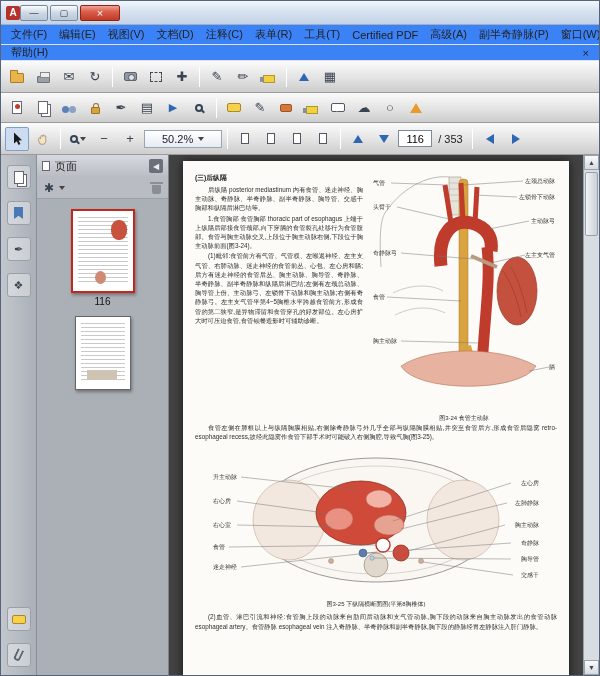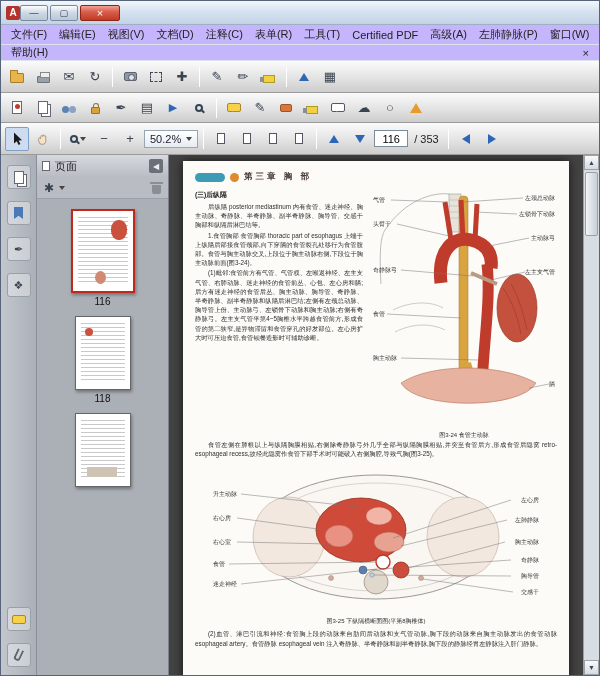--- a/index.html
+++ b/index.html
@@ -10,21 +10,21 @@
   .titlebar{height:24px;display:flex;align-items:center;padding:0 5px;
     background:linear-gradient(#f2f7fc,#d7e2f0 45%,#c3d3e6);border-bottom:1px solid #9fb0c4;}
   .app-ico{width:14px;height:14px;background:#b5322a;color:#fff;font-size:10px;font-weight:bold;
     display:flex;align-items:center;justify-content:center;border-radius:2px;}
   .title-text{font-size:11px;color:#1e2c3a;margin-left:6px;flex:1;white-space:nowrap;overflow:hidden;}
   .winbtns{display:flex;gap:2px;}
   .wbtn{width:28px;height:16px;border:1px solid #7a8a9c;border-radius:2px;font-size:9px;color:#334;
     background:linear-gradient(#fdfefe,#cdd8e4 50%,#b9c8d8);display:flex;align-items:center;justify-content:center;}
   .wbtn.close{width:40px;color:#fff;font-size:11px;background:linear-gradient(#f2a196,#d9604c 40%,#c03a24);border-color:#8d2416;}
   
-  .menubar{display:flex;align-items:center;background:#c4b5fd;border-bottom:1px solid #dde3ea;padding:0 4px;}
+  .menubar{display:flex;align-items:center;background:#3b82f6;border-bottom:1px solid #dde3ea;padding:0 4px;}
   .menubar.r1{height:20px;}
   .menubar.r2{height:16px;}
   .mitem{font-size:11px;color:#222;padding:1px 6px;white-space:nowrap;}
   .mspacer{flex:1;}
   .mclose{font-size:11px;color:#222;padding:0 6px;}
   
   .toolbar{display:flex;align-items:center;background:linear-gradient(#fbfbfb,#e3e3e3 55%,#cdcdcd);
     border-bottom:1px solid #9b9b9b;padding:2px 4px;gap:2px;}
   .tb1{height:32px;}.tb2{height:30px;}.tbnav{height:32px;}
   .tbtn{min-width:24px;height:24px;display:flex;align-items:center;justify-content:center;
@@ -37,21 +37,21 @@
   .dd{width:0;height:0;border:3px solid transparent;border-top:4px solid #444;margin-left:2px;margin-top:4px;}
   .tri{width:0;height:0;}
   .tri.up{border:5px solid transparent;border-bottom:8px solid #2d66b5;border-top:none;}
   .tri.down{border:5px solid transparent;border-top:8px solid #2d66b5;border-bottom:none;}
   .tri.left{border:5px solid transparent;border-right:8px solid #2d66b5;border-left:none;}
   .tri.right{border:5px solid transparent;border-left:8px solid #2d66b5;border-right:none;}
   .pagebox{width:34px;height:17px;border:1px solid #7b8b9b;background:#fff;font-size:11px;text-align:center;
     font-family:"Liberation Sans",sans-serif;padding:0;}
   .pagetotal{font-size:11px;color:#222;margin:4px 4px;}
   .zoomlvl{display:flex;align-items:center;gap:3px;border:1px solid #98a5b3;background:linear-gradient(#fff,#e7ecf2);
-    height:18px;padding:0 5px;font-size:11px;color:#223;}
+    height:18px;padding:0 17px;font-size:11px;color:#223;}
   
   .i-folder{width:14px;height:10px;background:#e9b44c;border:1px solid #a87e2a;border-radius:1px;position:relative;margin-top:3px;}
   .i-folder::before{content:"";position:absolute;top:-4px;left:-1px;width:6px;height:3px;background:#e9b44c;border:1px solid #a87e2a;border-bottom:none;border-radius:1px 1px 0 0;}
   .i-print{width:13px;height:7px;background:#9aa0a8;border:1px solid #6c737c;border-radius:1px;position:relative;margin-top:6px;}
   .i-print::before{content:"";position:absolute;top:-5px;left:2px;width:8px;height:4px;background:#eee;border:1px solid #888;}
   .i-cam{width:13px;height:9px;background:#8f98a3;border:1px solid #5d646d;border-radius:2px;position:relative;}
   .i-cam::after{content:"";position:absolute;left:3px;top:1px;width:5px;height:5px;border-radius:50%;background:#dde4ec;border:1px solid #556;}
   .i-marq{width:12px;height:10px;border:1px dashed #445;}
   .i-hl{width:12px;height:8px;background:#f3d03e;border:1px solid #b09a22;position:relative;margin-top:4px;}
   .i-hl::before{content:"";position:absolute;left:-4px;top:1px;width:4px;height:5px;background:#8a8f96;}
@@ -137,21 +137,21 @@
   <div class="menubar r1">
     <span class="mitem">文件(F)</span>
     <span class="mitem">编辑(E)</span>
     <span class="mitem">视图(V)</span>
     <span class="mitem">文档(D)</span>
     <span class="mitem">注释(C)</span>
     <span class="mitem">表单(R)</span>
     <span class="mitem">工具(T)</span>
     <span class="mitem">Certified PDF</span>
     <span class="mitem">高级(A)</span>
-    <span class="mitem">左肺静脉(P)</span>
+    <span class="mitem">副半奇静脉(P)</span>
     <span class="mitem">窗口(W)</span>
   </div>
   <div class="menubar r2">
     <span class="mitem">帮助(H)</span>
     <span class="mspacer"></span>
     <span class="mclose">×</span>
   </div>
 
   <div class="toolbar tb1">
     <div class="tbtn">
@@ -345,42 +345,30 @@
           <div class="thumb sel">
             <div class="t-lines"></div>
             <i style="position:absolute;right:6px;top:9px;width:16px;height:20px;background:#c9523e;border-radius:45%;"></i>
             <i style="position:absolute;bottom:7px;left:38%;width:11px;height:13px;background:#d08a74;border-radius:50%;"></i>
           </div>
           <div class="t-label">116</div>
         </div>
         <div>
           <div class="thumb">
             <div class="t-lines"></div>
-            <i style="position:absolute;left:9px;top:11px;width:8px;height:8px;background:#c9523e;border-radius:50%;"></i>
-          </div>
-          <div class="t-label">118</div>
-        </div>
-        <div>
-          <div class="thumb">
-            <div class="t-lines"></div>
             <i style="position:absolute;bottom:9px;left:22%;width:30px;height:10px;background:#cfc3b4;"></i>
           </div>
 
         </div>
       </div>
     </div>
 
     <div class="doc">
       <div class="page">
 
-        <div class="ph">
-          <i class="pill"></i>
-          <i class="hdot"></i>
-          <span class="ptitle">第三章 胸 部</span>
-        </div>
 
         <div class="cols">
           <div class="lcol">
             <div class="sec">(三)后纵隔</div>
             <p class="para">后纵隔 posterior mediastinum 内有食管、迷走神经、胸主动脉、奇静脉、半奇静脉、副半奇静脉、胸导管、交感干胸部和纵隔后淋巴结等。</p>
             <p class="para">1.食管胸部 食管胸部 thoracic part of esophagus 上端于上纵隔后部接食管颈部,向下穿膈的食管裂孔处移行为食管腹部。食管与胸主动脉交叉,上段位于胸主动脉右侧,下段位于胸主动脉前面(图3-24)。</p>
             <p class="para">(1)毗邻:食管前方有气管、气管杈、左喉返神经、左主支气管、右肺动脉、迷走神经的食管前丛、心包、左心房和膈;后方有迷走神经的食管后丛、胸主动脉、胸导管、奇静脉、半奇静脉、副半奇静脉和纵隔后淋巴结;左侧有左颈总动脉、胸导管上份、主动脉弓、左锁骨下动脉和胸主动脉;右侧有奇静脉弓。左主支气管平第4~5胸椎水平跨越食管前方,形成食管的第二狭窄,是异物滞留和食管穿孔的好发部位。左心房扩大时可压迫食管,食管钡餐造影时可辅助诊断。</p>
           </div>
           <div class="rcol">
             <svg width="186" height="238" viewBox="0 0 186 238">

